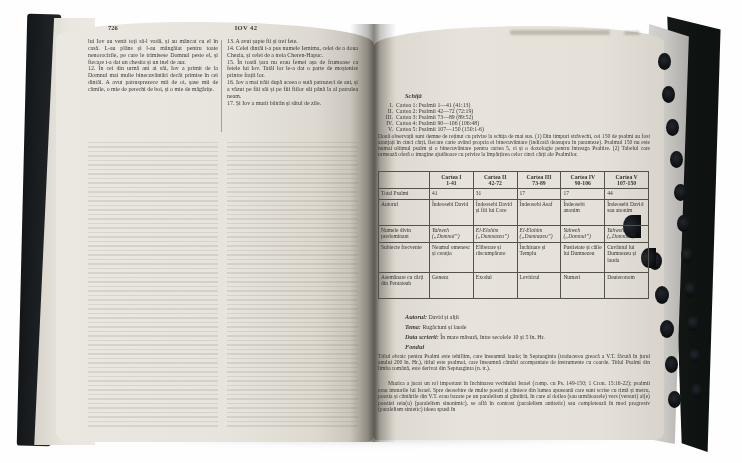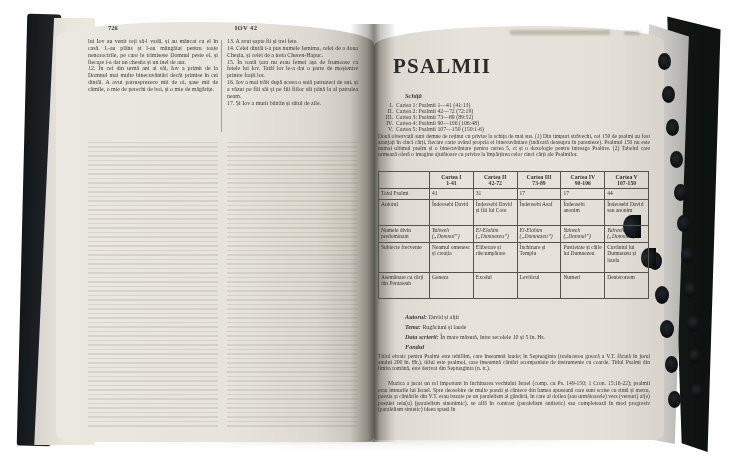--- a/index.html
+++ b/index.html
@@ -131,21 +131,20 @@
   </div>
 
   <div class="abs ghost" style="left:88px;top:142px;width:130px;height:286px"></div>
   <div class="abs ghost" style="left:227px;top:142px;width:131px;height:286px"></div>
 
   <div class="abs" style="left:378px;top:26px;width:272px;height:412px">
 
     <div class="abs ghost-hdr" style="left:132px;top:4px;width:100px;height:5px"></div>
     <div class="abs ghost-hdr" style="left:246px;top:5px;width:16px;height:4px"></div>
 
-    <div class="abs rp-title txt" style="left:15px;top:28px">PSALMII</div>
 
     <div class="abs txt h-ital schita" style="left:27px;top:66px">Schiță</div>
 
     <div class="abs txt outline" style="left:3px;top:76px;width:250px">
       <div class="row">
           <span class="num">I.</span>
           <span>Cartea 1: Psalmii 1—41 (41:13)</span>
         </div>
       <div class="row">
           <span class="num">II.</span>

